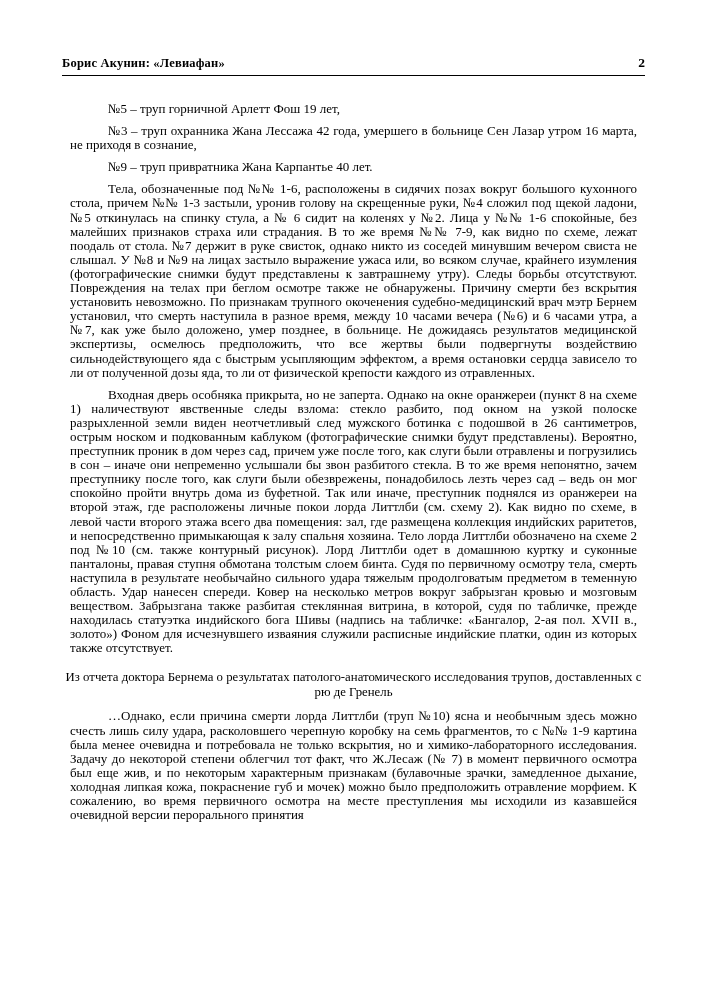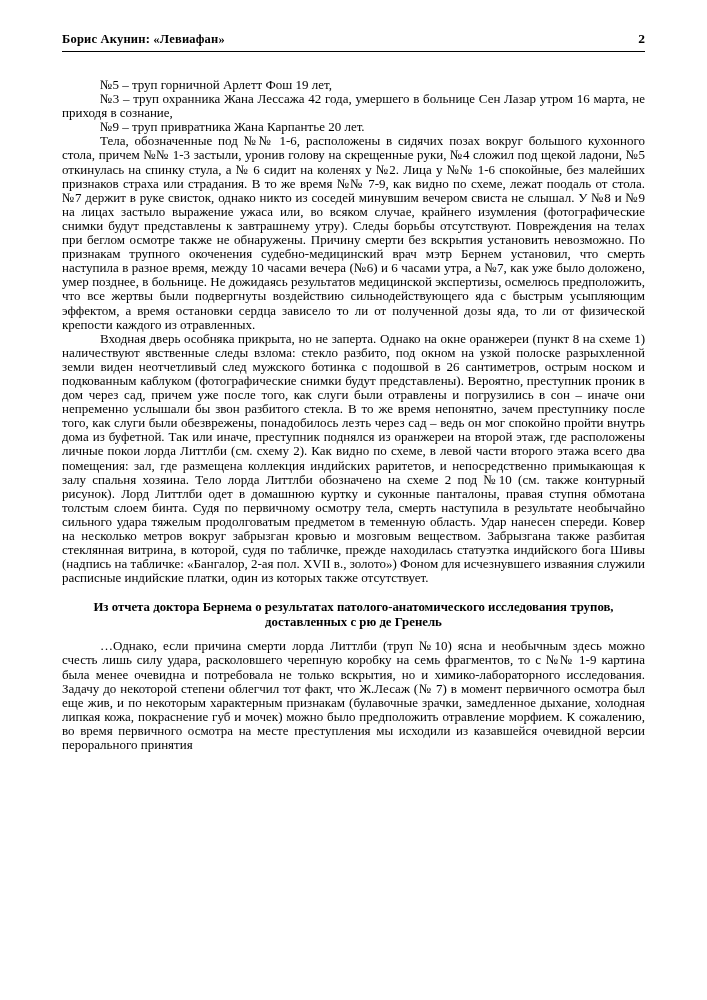--- a/index.html
+++ b/index.html
@@ -20,62 +20,62 @@
     font-family: "Liberation Serif", serif;
   }
   .page-header {
     display: flex;
     justify-content: space-between;
     align-items: baseline;
     font-weight: bold;
     font-size: 12.5px;
     line-height: 14px;
   }
-  .header-title { letter-spacing: 0.2px; }
+  .header-title { letter-spacing: 0.2px; margin-top: 24px; }
   .header-page-number { font-size: 13.5px; }
   .header-rule {
     border: none;
     border-top: 1.8px solid #000000;
     margin: 5px 0 0 0;
   }
   .page-content {
     margin-top: 26px;
     font-size: 13px;
     line-height: 14.1px;
     text-align: justify;
   }
   .para {
-    margin: 0;
+    margin: 8px;
     text-indent: 38px;
   }
   .section-heading {
     font-size: 12.8px;
     line-height: 15px;
-    font-weight: bold;
+    font-weight: normal;
     text-align: center;
     margin: 15px 0 9px 0;
   }
 </style>
 </head>
 <body>
 
 <div class="page">
 
   <header class="page-header">
     <span class="header-title">Борис Акунин: «Левиафан»</span>
     <span class="header-page-number">2</span>
   </header>
 
   <hr class="header-rule">
 
   <main class="page-content">
 
     <p class="para">№5 – труп горничной Арлетт Фош 19 лет,</p>
     <p class="para">№3 – труп охранника Жана Лессажа 42 года, умершего в больнице Сен Лазар утром 16 марта, не приходя в сознание,</p>
-    <p class="para">№9 – труп привратника Жана Карпантье 20 лет.</p>
+    <p class="para">№9 – труп привратника Жана Карпантье 40 лет.</p>
 
     <p class="para">Тела, обозначенные под №№ 1-6, расположены в сидячих позах вокруг большого кухонного стола, причем №№ 1-3 застыли, уронив голову на скрещенные руки, №4 сложил под щекой ладони, №5 откинулась на спинку стула, а № 6 сидит на коленях у №2. Лица у №№ 1-6 спокойные, без малейших признаков страха или страдания. В то же время №№ 7-9, как видно по схеме, лежат поодаль от стола. №7 держит в руке свисток, однако никто из соседей минувшим вечером свиста не слышал. У №8 и №9 на лицах застыло выражение ужаса или, во всяком случае, крайнего изумления (фотографические снимки будут представлены к завтрашнему утру). Следы борьбы отсутствуют. Повреждения на телах при беглом осмотре также не обнаружены. Причину смерти без вскрытия установить невозможно. По признакам трупного окоченения судебно-медицинский врач мэтр Бернем установил, что смерть наступила в разное время, между 10 часами вечера (№6) и 6 часами утра, а №7, как уже было доложено, умер позднее, в больнице. Не дожидаясь результатов медицинской экспертизы, осмелюсь предположить, что все жертвы были подвергнуты воздействию сильнодействующего яда с быстрым усыпляющим эффектом, а время остановки сердца зависело то ли от полученной дозы яда, то ли от физической крепости каждого из отравленных.</p>
 
     <p class="para">Входная дверь особняка прикрыта, но не заперта. Однако на окне оранжереи (пункт 8 на схеме 1) наличествуют явственные следы взлома: стекло разбито, под окном на узкой полоске разрыхленной земли виден неотчетливый след мужского ботинка с подошвой в 26 сантиметров, острым носком и подкованным каблуком (фотографические снимки будут представлены). Вероятно, преступник проник в дом через сад, причем уже после того, как слуги были отравлены и погрузились в сон – иначе они непременно услышали бы звон разбитого стекла. В то же время непонятно, зачем преступнику после того, как слуги были обезврежены, понадобилось лезть через сад – ведь он мог спокойно пройти внутрь дома из буфетной. Так или иначе, преступник поднялся из оранжереи на второй этаж, где расположены личные покои лорда Литтлби (см. схему 2). Как видно по схеме, в левой части второго этажа всего два помещения: зал, где размещена коллекция индийских раритетов, и непосредственно примыкающая к залу спальня хозяина. Тело лорда Литтлби обозначено на схеме 2 под №10 (см. также контурный рисунок). Лорд Литтлби одет в домашнюю куртку и суконные панталоны, правая ступня обмотана толстым слоем бинта. Судя по первичному осмотру тела, смерть наступила в результате необычайно сильного удара тяжелым продолговатым предметом в теменную область. Удар нанесен спереди. Ковер на несколько метров вокруг забрызган кровью и мозговым веществом. Забрызгана также разбитая стеклянная витрина, в которой, судя по табличке, прежде находилась статуэтка индийского бога Шивы (надпись на табличке: «Бангалор, 2-ая пол. XVII в., золото») Фоном для исчезнувшего изваяния служили расписные индийские платки, один из которых также отсутствует.</p>
 
     <h2 class="section-heading">Из отчета доктора Бернема о результатах патолого-анатомического исследования трупов, доставленных с рю де Гренель</h2>
 
     <p class="para">…Однако, если причина смерти лорда Литтлби (труп №10) ясна и необычным здесь можно счесть лишь силу удара, расколовшего черепную коробку на семь фрагментов, то с №№ 1-9 картина была менее очевидна и потребовала не только вскрытия, но и химико-лабораторного исследования. Задачу до некоторой степени облегчил тот факт, что Ж.Лесаж (№ 7) в момент первичного осмотра был еще жив, и по некоторым характерным признакам (булавочные зрачки, замедленное дыхание, холодная липкая кожа, покраснение губ и мочек) можно было предположить отравление морфием. К сожалению, во время первичного осмотра на месте преступления мы исходили из казавшейся очевидной версии перорального принятия</p>
 
   </main>

